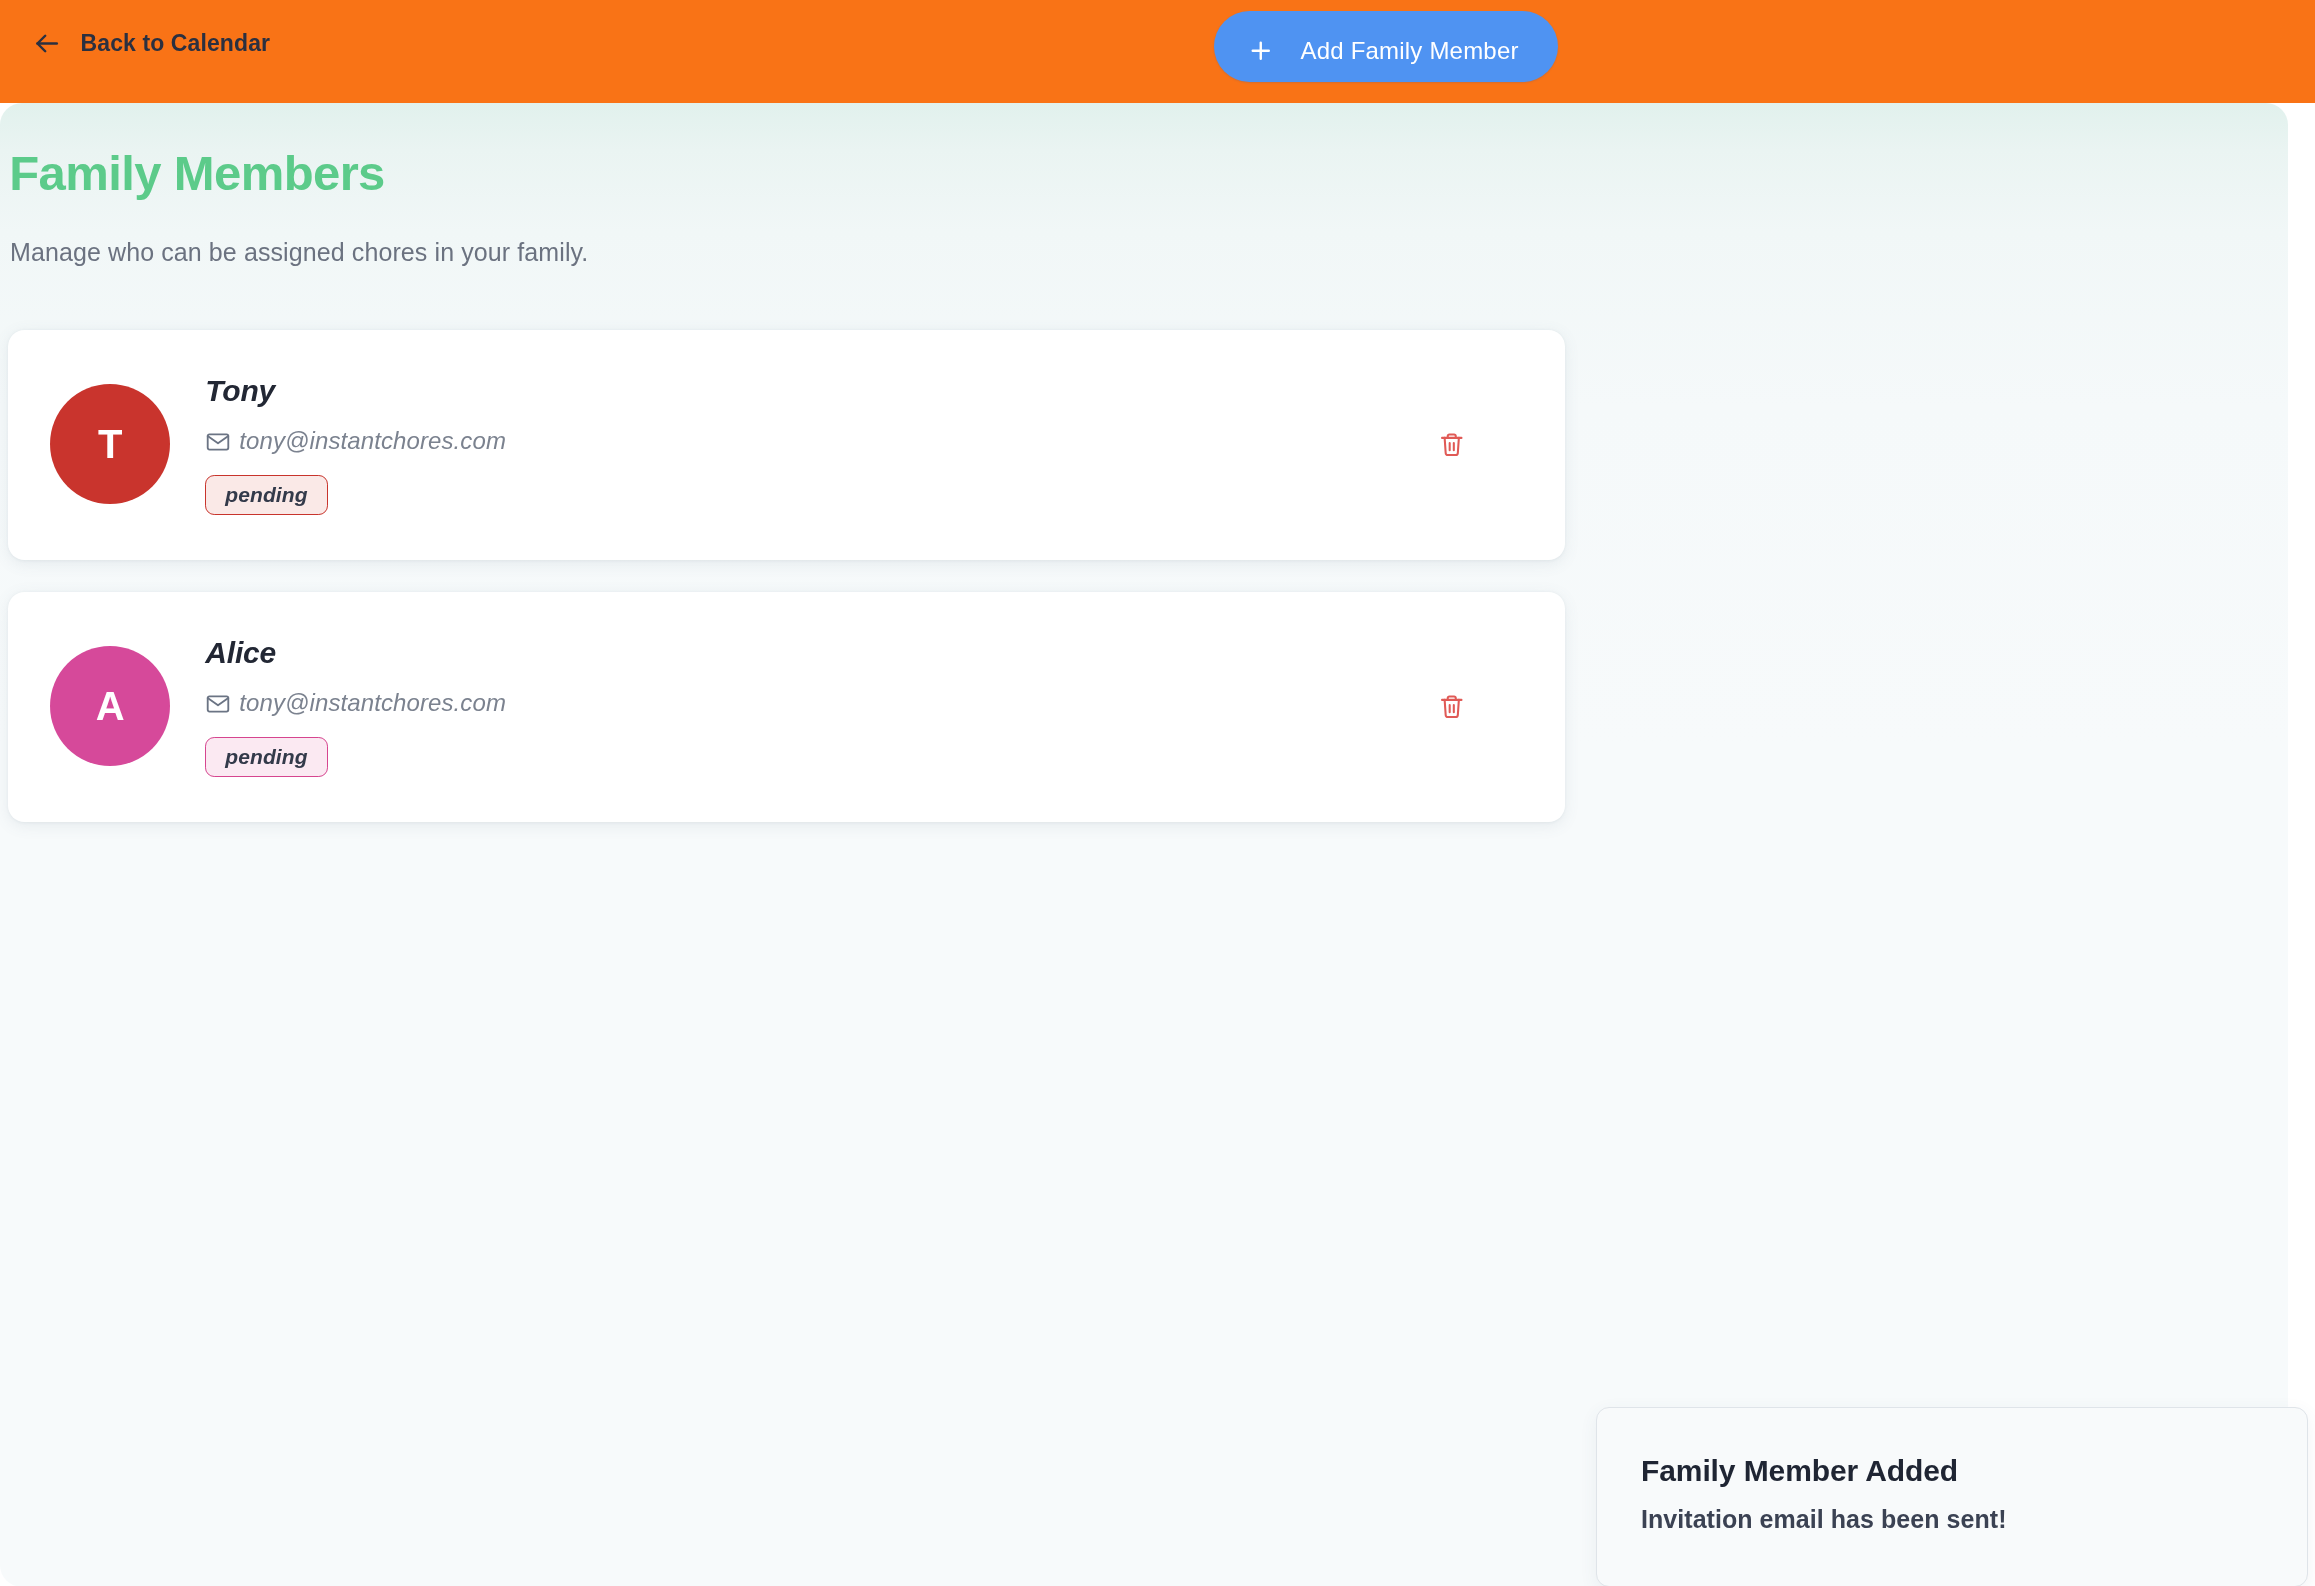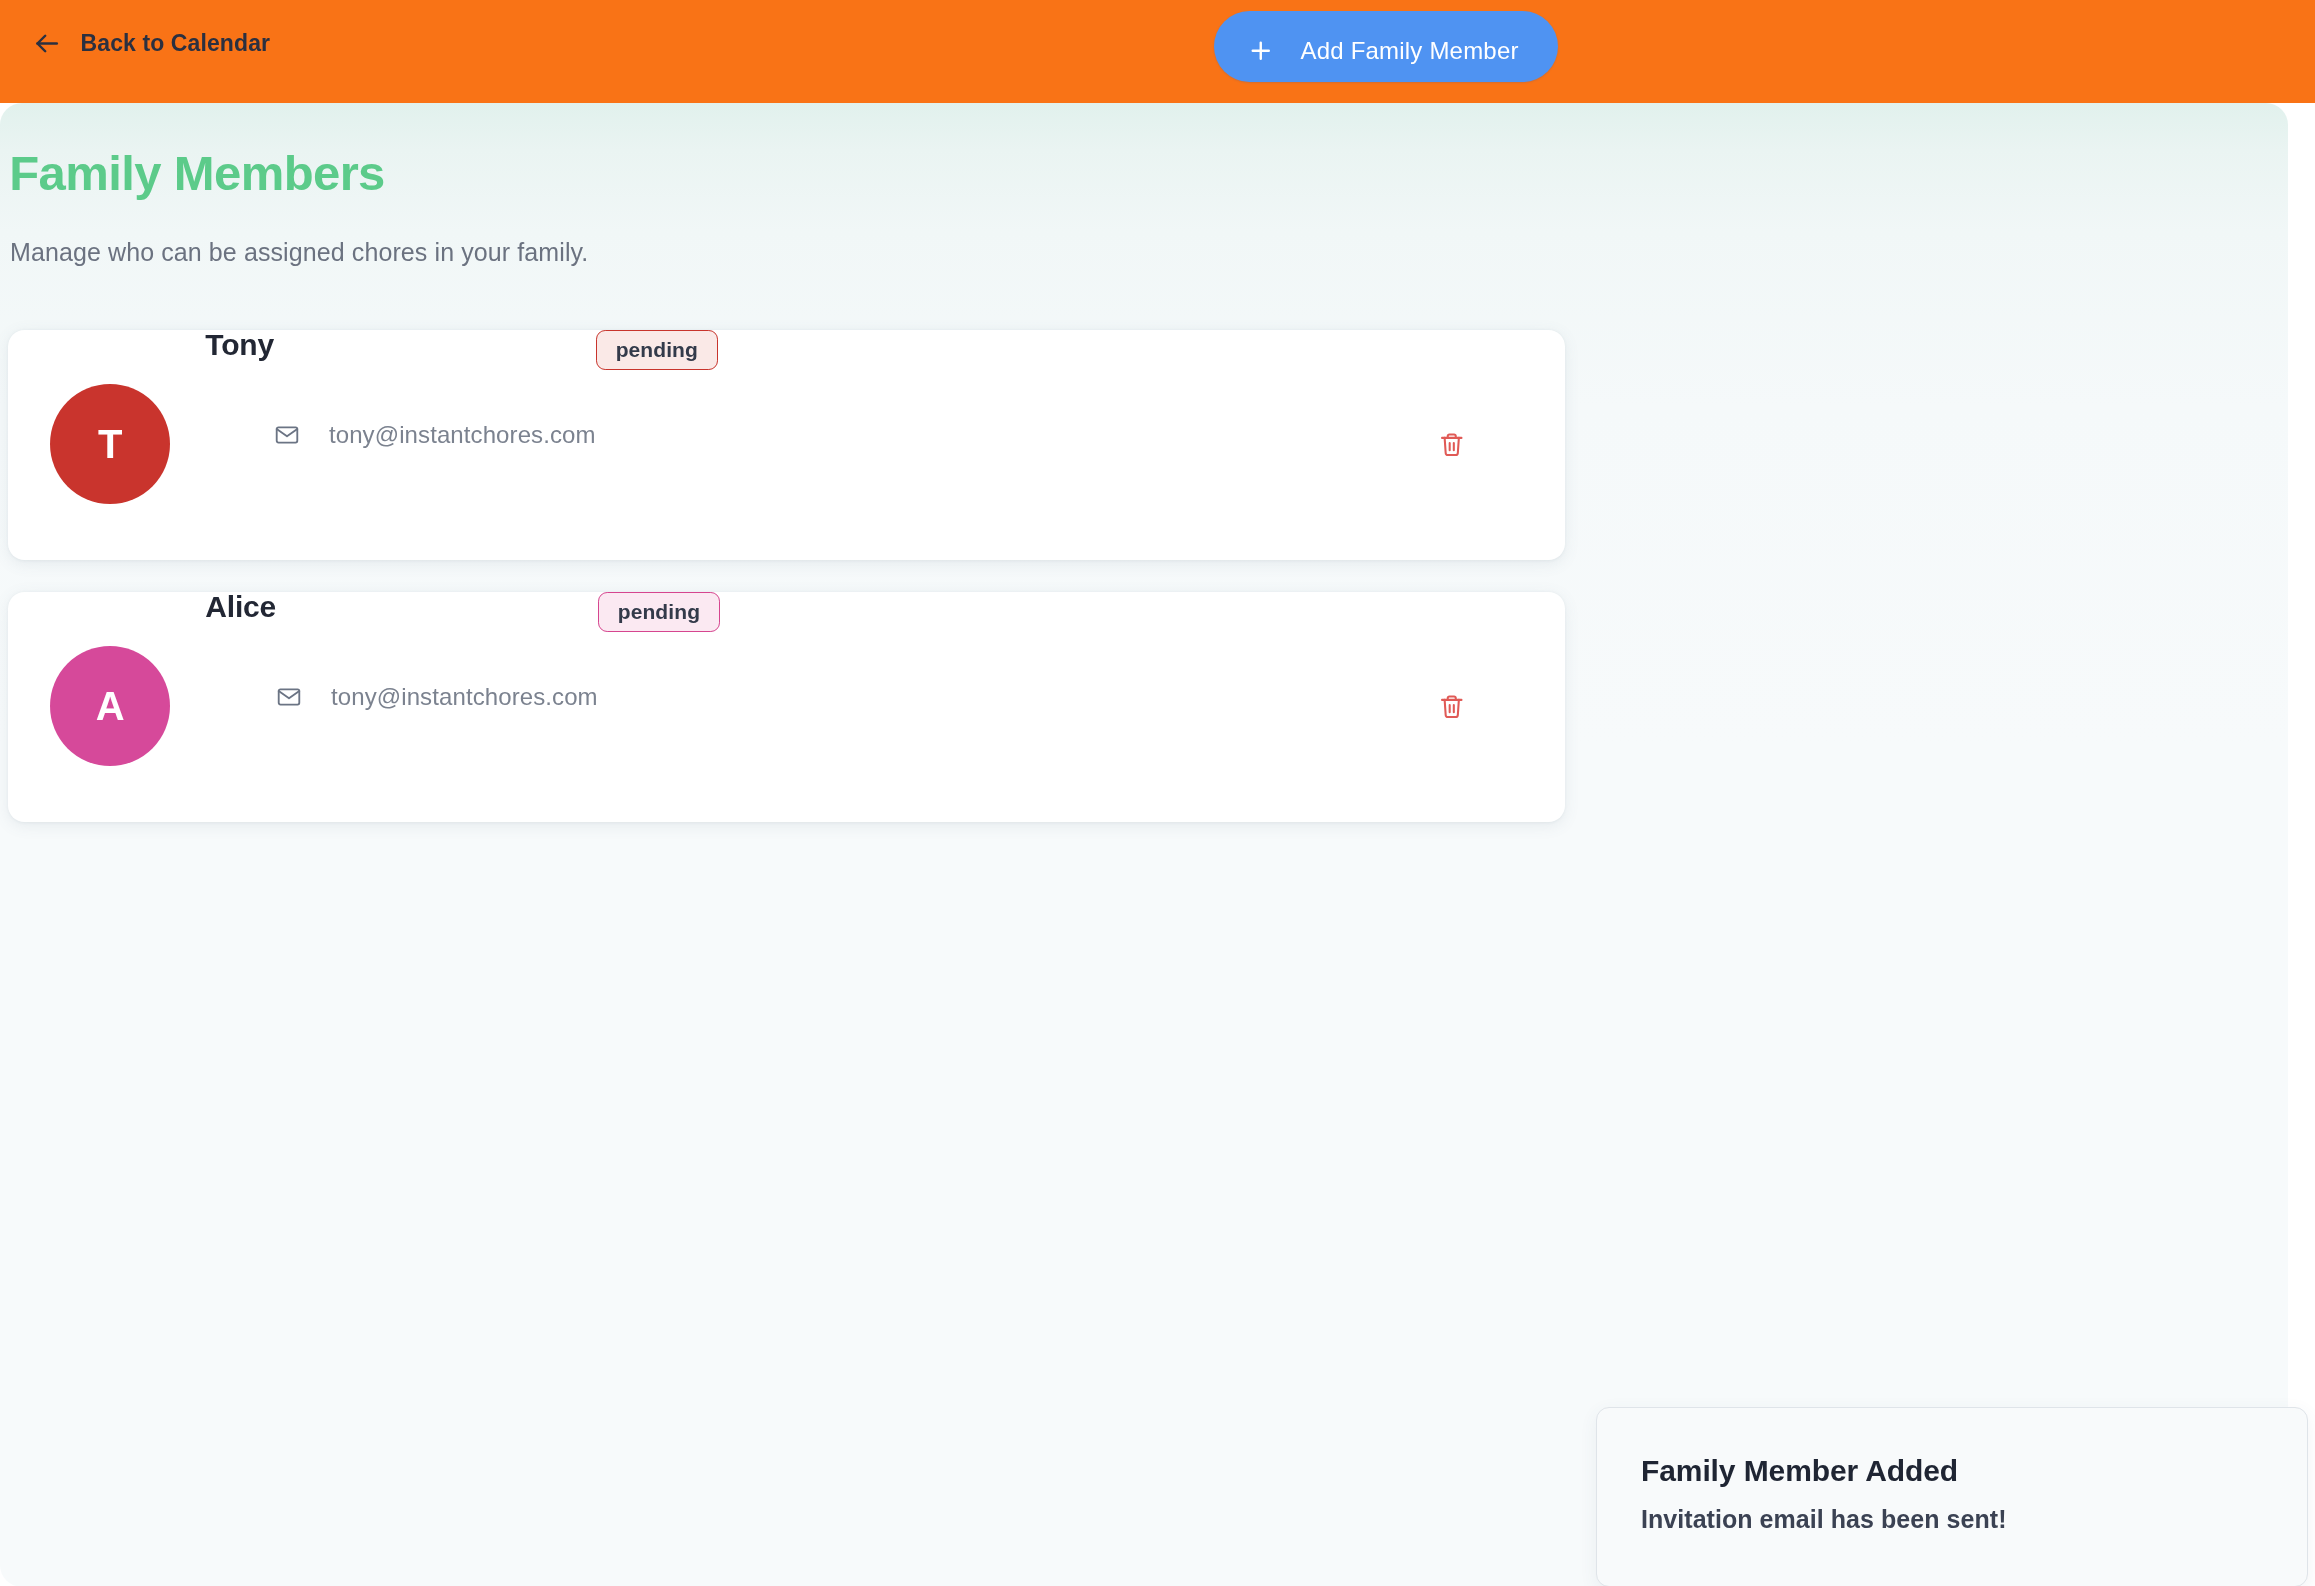--- a/index.html
+++ b/index.html
@@ -176,38 +176,39 @@
     font-weight: 700;
     user-select: none;
   }
 
   .member-info {
     position: absolute;
     left: 197px;
     top: 0;
     height: 230px;
     display: flex;
-    flex-direction: row;
+    flex-direction: column;
     justify-content: center;
     gap: 0;
+    font-style: italic;
   }
 
   .member-name {
     font-size: 30px;
     font-weight: 700;
     color: #222734;
     line-height: 1;
     margin-bottom: 21px;
     letter-spacing: -0.2px;
   }
 
   .member-email-row {
     display: flex;
-    align-items: center;
-    gap: 29px;
+    align-items: flex-end;
+    gap: 8px;
     margin-bottom: 20px;
   }
 
   .mail-icon {
     display: inline-flex;
     align-items: center;
     justify-content: center;
     width: 26px;
     height: 26px;
     color: #6b7484;

